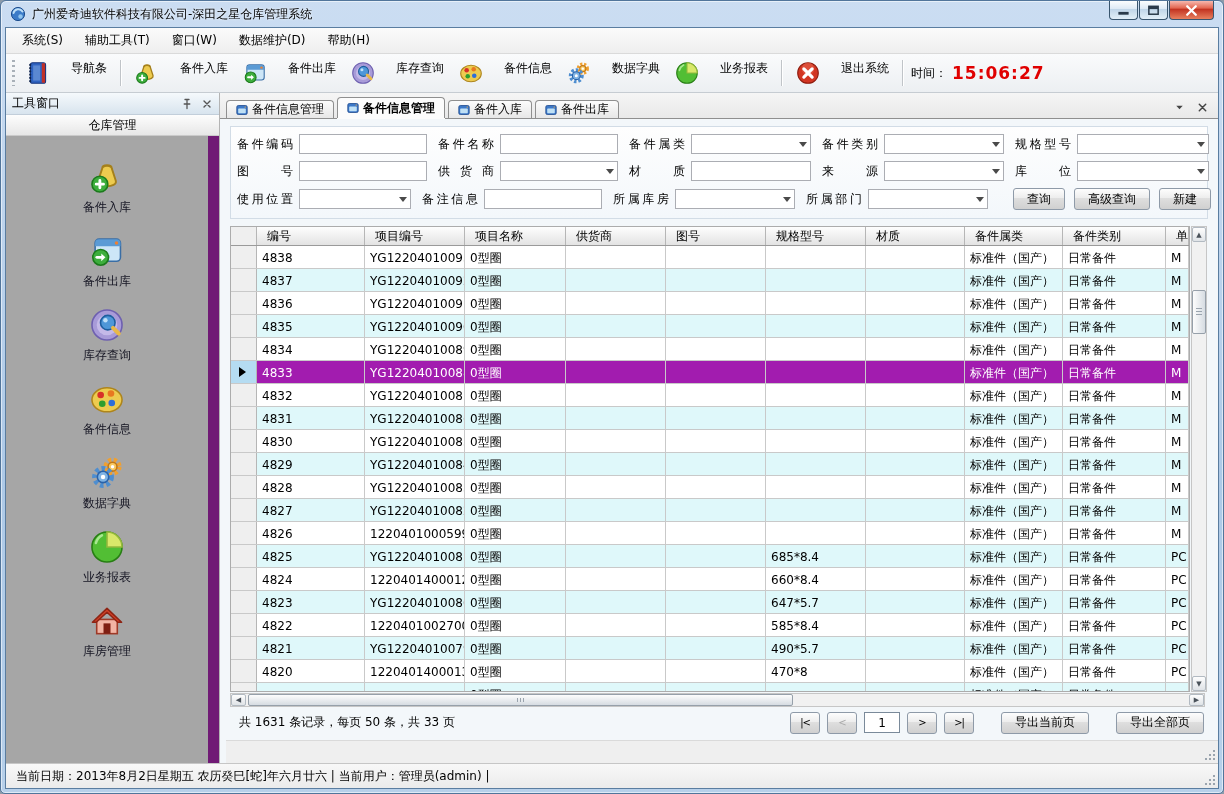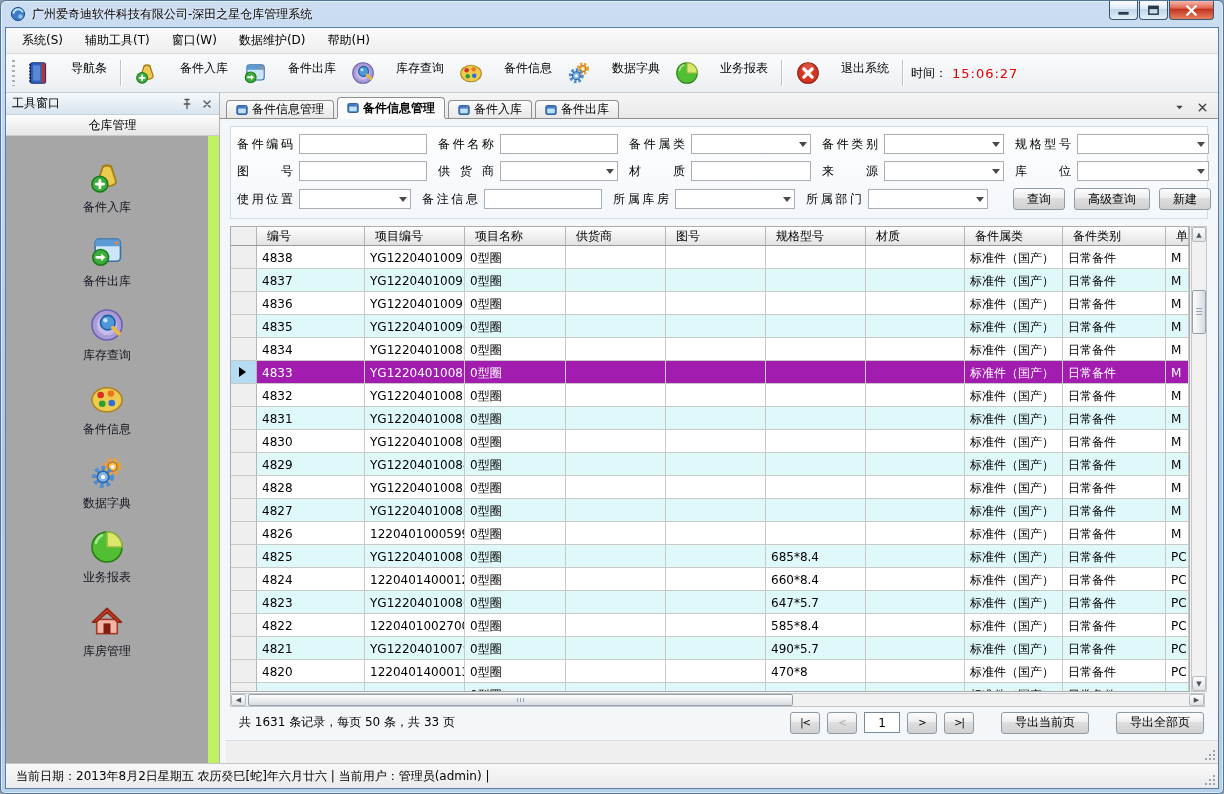--- a/index.html
+++ b/index.html
@@ -13,23 +13,23 @@
   .client{flex:1;margin:0 4px 4px;background:#F0F0F0;border:1px solid #5A7DA0;display:flex;flex-direction:column;min-height:0;overflow:hidden}
   .menubar{height:25px;flex:none;background:linear-gradient(#FBFBFB,#EEEEEE);border-bottom:1px solid #DADADA;display:flex;align-items:center;padding:0 6px;gap:2px}
   .menu-item{padding:13px 10px;border-radius:2px;white-space:nowrap}
   .toolbar{height:38px;flex:none;background:linear-gradient(#FAFBFC,#ECEFF2);border-bottom:1px solid #C6CCD2;display:flex;align-items:center;padding:0 4px}
   .tb-items{display:flex;align-items:center;gap:2px}
   .tb-grip{width:3px;height:26px;margin:0 4px 0 2px;background:repeating-linear-gradient(to bottom,#A8B0B8 0 2px,transparent 2px 5px)}
   .tool-btn{display:flex;gap:20px;padding:3px 6px;border-radius:3px;white-space:nowrap}
   .tool-btn .ic svg{width:26px;height:26px;display:block}
   .tb-sep{width:1px;height:26px;background:#C0C4C8;margin:0 5px;box-shadow:1px 0 0 #fff}
   .time{display:flex;align-items:center;gap:5px;margin-left:3px}
-  .time-value{color:#E00000;font-weight:normal;font-size:13px;letter-spacing:1px}
+  .time-value{color:#E00000;font-weight:bold;font-size:17px;letter-spacing:1px}
   .main{flex:1;display:flex;min-height:0}
-  .dock{width:213px;flex:none;background:#bef264;border-right:1px solid #B4B4B4;display:flex;flex-direction:column;min-height:0}
+  .dock{width:213px;flex:none;background:#701a75;border-right:1px solid #B4B4B4;display:flex;flex-direction:column;min-height:0}
   .dock-cap{height:21px;flex:none;background:linear-gradient(#F5F9FC,#D8E4EE);border-bottom:1px solid #C2CEDA;display:flex;align-items:center;gap:8px;padding:0 6px}
   .dock-cap-title{flex:1}
   .dock-cap .ic svg{width:12px;height:12px;display:block}
   .dock-group{height:20px;flex:none;background:linear-gradient(#FDFDFD,#E7E7E7);border-bottom:1px solid #CACACA;text-align:center;line-height:20px}
   .dock-body{flex:1;background:#A6A6A6;margin-right:11px;padding-top:14px;overflow:hidden}
   .dock-item{display:flex;flex-direction:column;align-items:center;gap:3px;padding:8px 0}
   .dock-item .ic svg{width:38px;height:38px;display:block}
   .dock-label{color:#141422}
   .content{flex:1;display:flex;flex-direction:column;min-width:0;background:#EEF2F5}
   .tabbar{height:23px;flex:none;display:flex;align-items:flex-end;padding:2px 10px 0 6px;background:linear-gradient(#F5F5F5,#E9E9E9)}

